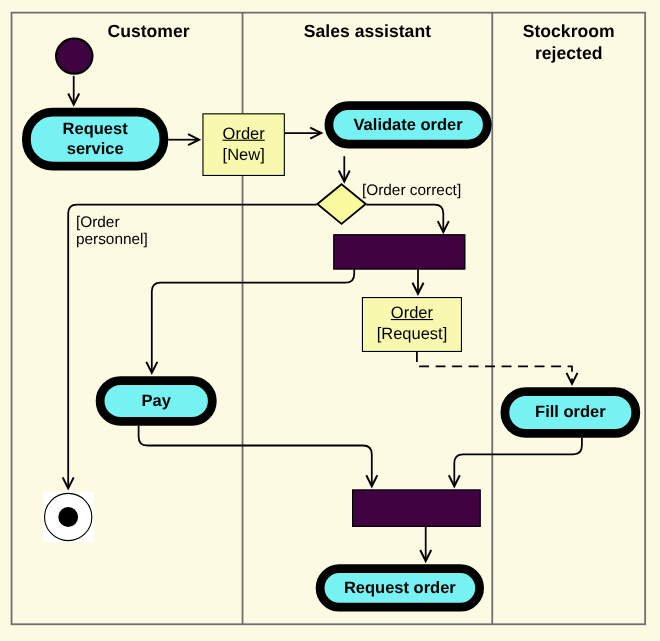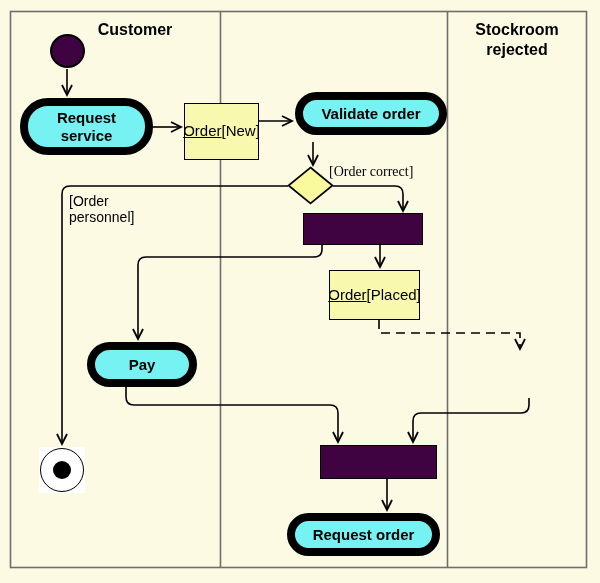--- a/index.html
+++ b/index.html
@@ -27,21 +27,21 @@
     border:8px solid #000000;
     display:flex;align-items:center;justify-content:center;
     font-weight:bold;font-size:15px;text-align:center;line-height:1.2;
     box-sizing:border-box;
   }
   
   .objbox{
     position:absolute;
     background:#F8F8AE;
     border:1.6px solid #000;
-    display:flex;align-items:center;justify-content:center;
+    display:flex;flex-direction:column;align-items:center;justify-content:center;
     font-size:15px;line-height:1.25;
     box-sizing:border-box;
   }
   .objbox .obj-title{text-decoration:underline;}
   
   .sync-bar{
     position:absolute;
     background:#3E0340;
     border:1.6px solid #000;
     box-sizing:border-box;
@@ -95,20 +95,21 @@
       <path d="M322,245 L322,249 Q322,257 314,257 L146,257 Q138,257 138,265 L138,339" marker-end="url(#arrow)"></path>
       <path d="M380,245 L380,267" marker-end="url(#arrow)"></path>
       <path d="M379,320 L379,333 L520,333 L520,349" stroke-dasharray="9 6" marker-end="url(#arrow)"></path>
       <path d="M126,387 L126,397 Q126,405 134,405 L330,405 Q338,405 338,413 L338,442" marker-end="url(#arrow)"></path>
       <path d="M529,398 L529,405 Q529,413 521,413 L421,413 Q413,413 413,421 L413,442" marker-end="url(#arrow)"></path>
       <path d="M387,479 L387,510" marker-end="url(#arrow)"></path>
     </g>
   </svg>
 
   <div class="lane-header" style="left:40px;top:20px;width:190px;">Customer</div>
+  <div class="lane-header" style="left:221px;top:20px;width:226px;">Sales assistant</div>
   <div class="lane-header" style="left:449px;top:20px;width:136px;">Stockroom rejected</div>
 
   <div class="initial-node" style="left:50px;top:34px;width:35px;height:34px;"></div>
 
   <div class="activity" style="left:20px;top:98px;width:133px;height:57px;border-radius:28px;">
     <span style="width:84px;">Request service</span>
   </div>
 
   <div class="objbox" style="left:184px;top:103px;width:75px;height:57px;">
     <span class="obj-title">Order</span>
@@ -118,34 +119,37 @@
   <div class="activity" style="left:295px;top:92px;width:152px;height:43px;border-radius:22px;">
     <span>Validate order</span>
   </div>
 
   <div class="diamond-box" style="left:287px;top:166px;width:47px;height:39px;">
     <svg width="47" height="39" viewBox="0 0 47 39">
       <polygon points="23.5,1.5 45.5,19.5 23.5,37.5 1.5,19.5" fill="#F9F99E" stroke="#000" stroke-width="1.7"></polygon>
     </svg>
   </div>
 
-  <div class="guard" style="left:329px;top:164px;font-family:Liberation Serif, serif;">[Order correct]</div>
+  <div class="guard" style="left:329px;top:164px;">[Order correct]</div>
   <div class="guard" style="left:69px;top:193px;width:72px;">[Order personnel]</div>
 
   <div class="sync-bar" style="left:303px;top:213px;width:120px;height:32px;"></div>
 
   <div class="objbox" style="left:329px;top:270px;width:91px;height:50px;">
     <span class="obj-title">Order</span>
-    <span>[Placed]</span>
+    <span>[Request]</span>
   </div>
 
   <div class="activity" style="left:87px;top:342px;width:110px;height:45px;border-radius:23px;">
     <span>Pay</span>
   </div>
 
+  <div class="activity" style="left:455px;top:352px;width:127px;height:46px;border-radius:23px;">
+    <span>Fill order</span>
+  </div>
 
   <div class="sync-bar" style="left:320px;top:445px;width:117px;height:34px;"></div>
 
   <div class="activity" style="left:287px;top:513px;width:153px;height:43px;border-radius:22px;">
     <span>Request order</span>
   </div>
 
   <div class="final-wrap" style="left:39px;top:447px;width:46px;height:46px;">
     <div class="final-outer"></div>
     <div class="final-inner"></div>

